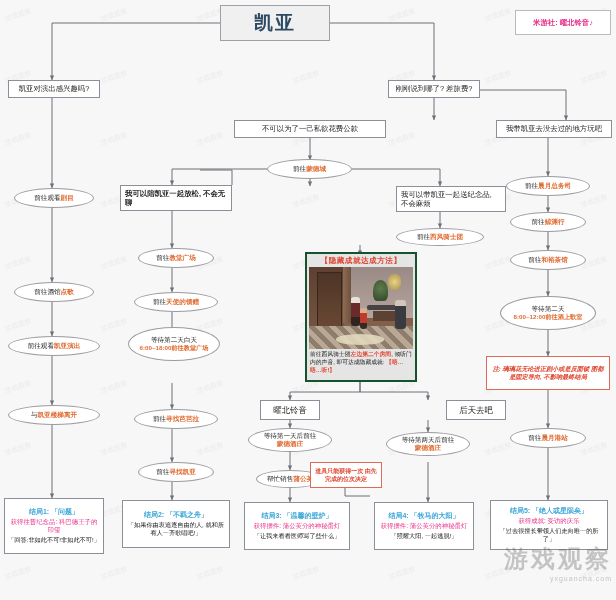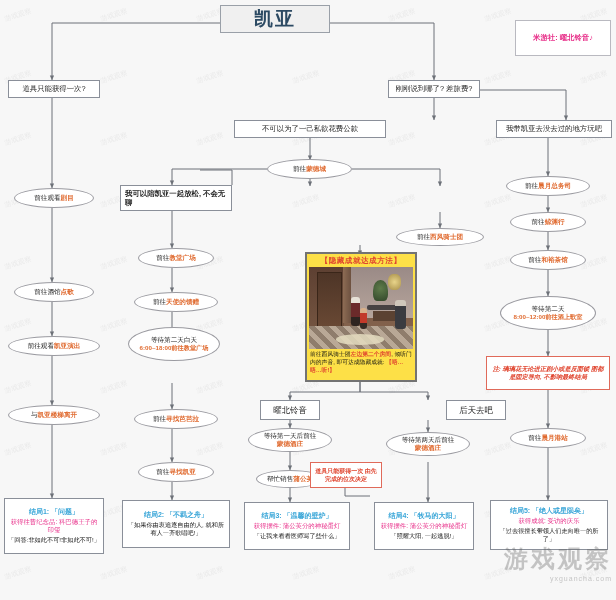--- a/index.html
+++ b/index.html
@@ -34,21 +34,21 @@
   .r-title{color:#3aa6d8;font-size:7px;font-weight:bold;}
   .r-item{color:#e8308a;font-size:6.4px;}
   .r-quote{color:#151515;font-size:6.2px;line-height:1.3;}
   
   .note{background:#fff;border:1px solid #e06a5a;color:#e0452f;
         font-size:6.2px;font-style:italic;font-weight:bold;padding:2px 3px;
         line-height:1.35;}
   .tipbox{background:#fff;border:1px solid #e06a5a;color:#e0452f;
         font-size:6px;font-weight:bold;padding:2px 2px;line-height:1.35;}
   
-  .card{position:absolute;border:2px solid #737373;background:#fde047;
+  .card{position:absolute;border:2px solid #14532d;background:#e5e5e5;
         box-sizing:border-box;}
   .card-h{color:#e0452f;font-size:7.6px;font-weight:bold;text-align:center;
         padding:2px 0 1px;letter-spacing:.5px;}
   .card-img{position:relative;overflow:hidden;height:82px;margin:0 2px;}
   .card-cap{color:#111;font-size:5.8px;line-height:1.35;padding:2px 3px;}
   .hl{color:#e0452f;font-weight:bold;}
   .or{color:#e06a2f;font-weight:bold;}
   
   .gs{position:absolute;inset:0;
       background:linear-gradient(180deg,#6a4b3c 0%,#7a5845 40%,#8a6a52 100%);}
@@ -214,25 +214,25 @@
       <path d="M548,138 V176"></path>
       <path d="M548,196 V212"></path>
       <path d="M548,232 V250"></path>
       <path d="M548,270 V296"></path>
       <path d="M548,330 V356"></path>
       <path d="M548,390 V428"></path>
       <path d="M548,448 V500"></path>
     </g>
   </svg>
 
-  <div class="node title" style="left:220px;top:5px;width:110px;height:28px;">凯亚</div>
-
-  <div class="node credit" style="left:515px;top:20px;width:96px;height:36px;">米游社: 曜北铃音♪</div>
-
-  <div class="node rect" style="left:8px;top:80px;width:92px;height:18px;">道具只能获得一次?</div>
+  <div class="node title" style="left:220px;top:5px;width:110px;height:36px;">凯亚</div>
+
+  <div class="node credit" style="left:515px;top:10px;width:96px;height:25px;">米游社: 曜北铃音♪</div>
+
+  <div class="node rect" style="left:8px;top:80px;width:92px;height:18px;">凯亚对演出感兴趣吗?</div>
 
   <div class="node ellipse" style="left:14px;top:188px;width:80px;height:20px;">
     <span>前往观看</span>
       <span class="or">剧目</span>
   </div>
   <div class="node ellipse" style="left:14px;top:282px;width:80px;height:20px;">
     <span>前往酒馆</span>
       <span class="or">点歌</span>
   </div>
   <div class="node ellipse" style="left:8px;top:336px;width:92px;height:20px;">
@@ -278,20 +278,21 @@
     <div class="r-quote">「如果你由衷追逐自由的人, 就和所有人一齐歌唱吧!」</div>
   </div>
 
   <div class="node rect" style="left:234px;top:120px;width:152px;height:18px;">不可以为了一己私欲花费公款</div>
 
   <div class="node ellipse" style="left:267px;top:159px;width:85px;height:20px;">
     <span>前往</span>
       <span class="or">蒙德城</span>
   </div>
 
+  <div class="node rect leftal" style="left:396px;top:186px;width:110px;height:26px;">我可以带凯亚一起送纪念品, 不会麻烦</div>
 
   <div class="node ellipse" style="left:396px;top:228px;width:88px;height:18px;">
     <span>前往</span>
       <span class="or">西风骑士团</span>
   </div>
 
   <div class="card" style="left:305px;top:252px;width:112px;height:130px;">
     <div class="card-h">【隐藏成就达成方法】</div>
     <div class="card-img">
       <div class="gs">

